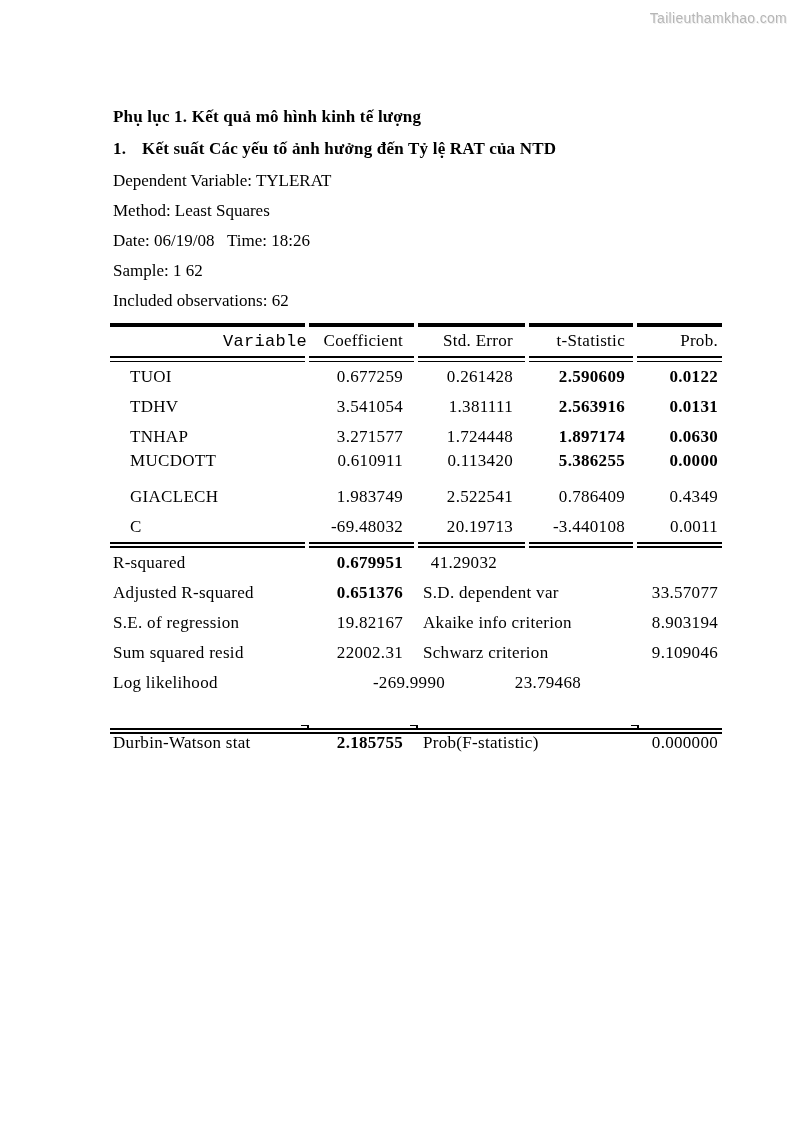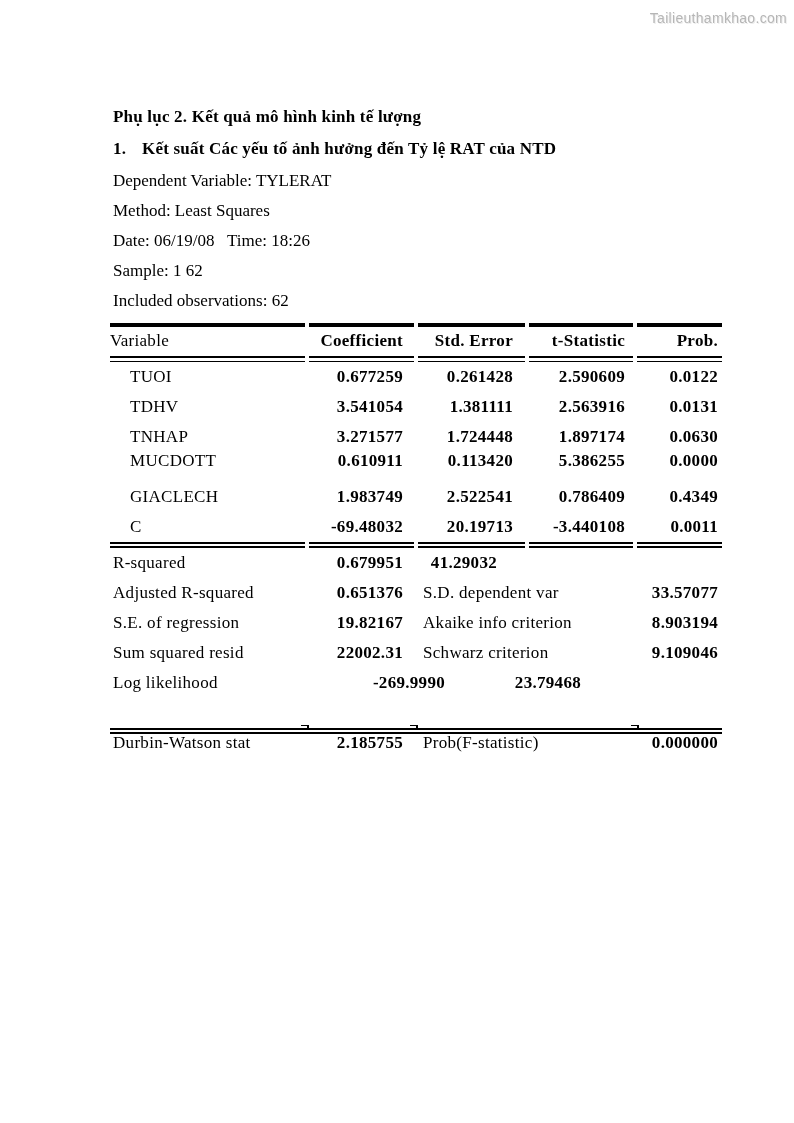--- a/index.html
+++ b/index.html
@@ -11,44 +11,44 @@
   .h2{position:absolute;left:113px;top:139px;font-size:17px;font-weight:bold;display:flex;letter-spacing:.2px;}
   .h2 .num{width:29px;flex:0 0 29px;}
   .info{position:absolute;left:113px;top:166px;font-size:17px;}
   .info-line{height:30px;line-height:30px;white-space:pre;}
 
   
   .trow{position:absolute;left:110px;width:612px;height:30px;display:flex;align-items:center;
         font-size:17px;letter-spacing:.3px;}
   .cell{box-sizing:border-box;white-space:nowrap;}
   .c1{width:197px;padding-left:20px;}
-  .c1h{width:197px;text-align:left;padding:0;}
+  .c1h{width:197px;text-align:right;padding:0;font-family:Liberation Mono, monospace;}
   .c2{width:109px;padding-right:13px;}
   .c3{width:111px;padding-right:14px;}
   .c4{width:108px;padding-right:10px;}
   .c5{width:87px;padding-right:4px;}
   .s1{width:197px;padding-left:3px;}
   .s2{width:109px;padding-right:13px;}
   .s3{width:221px;padding-left:7px;}
   .s4{width:85px;padding-right:4px;}
-  .numr{text-align:right;font-weight:bold;}
+  .numr{text-align:right;}
   .b{font-weight:bold;}
 
   
   .rule{position:absolute;left:110px;width:612px;}
   .seg{position:absolute;background:#000;}
 </style>
 </head>
 <body>
 
 <div class="page">
 
   <div class="watermark">Tailieuthamkhao.com</div>
 
-  <div class="h1">Phụ lục 2. Kết quả mô hình kinh tế lượng</div>
+  <div class="h1">Phụ lục 1. Kết quả mô hình kinh tế lượng</div>
 
   <div class="h2">
     <span class="num">1.</span>
     <span>Kết suất Các yếu tố ảnh hưởng đến Tỷ lệ RAT của NTD</span>
   </div>
 
   <div class="info">
     <div class="info-line">Dependent Variable: TYLERAT</div>
     <div class="info-line">Method: Least Squares</div>
     <div class="info-line">Date: 06/19/08   Time: 18:26</div>

